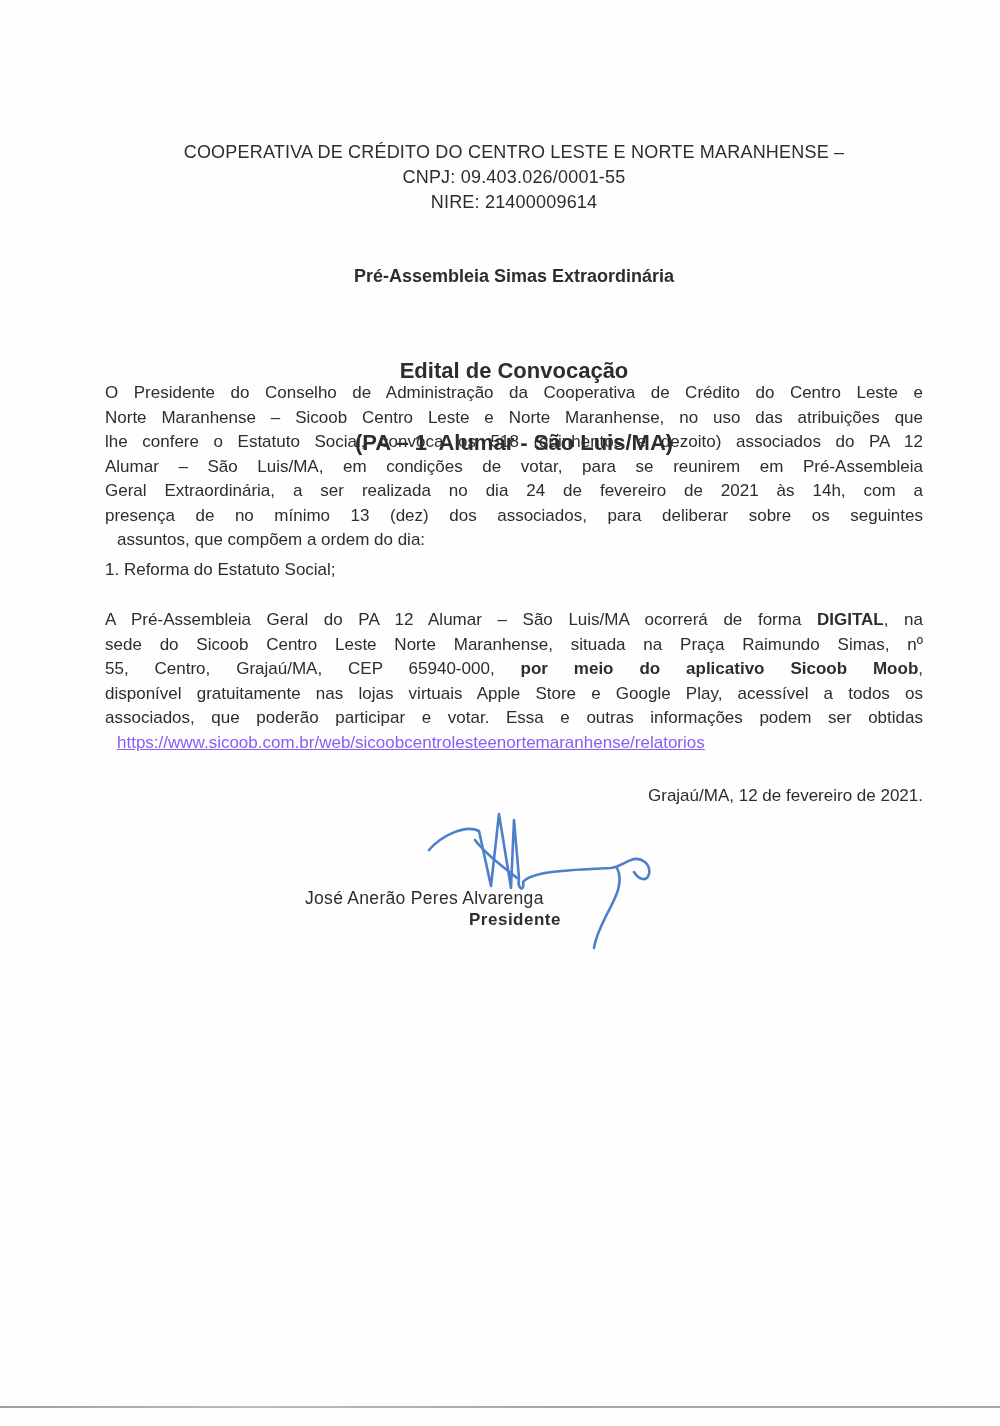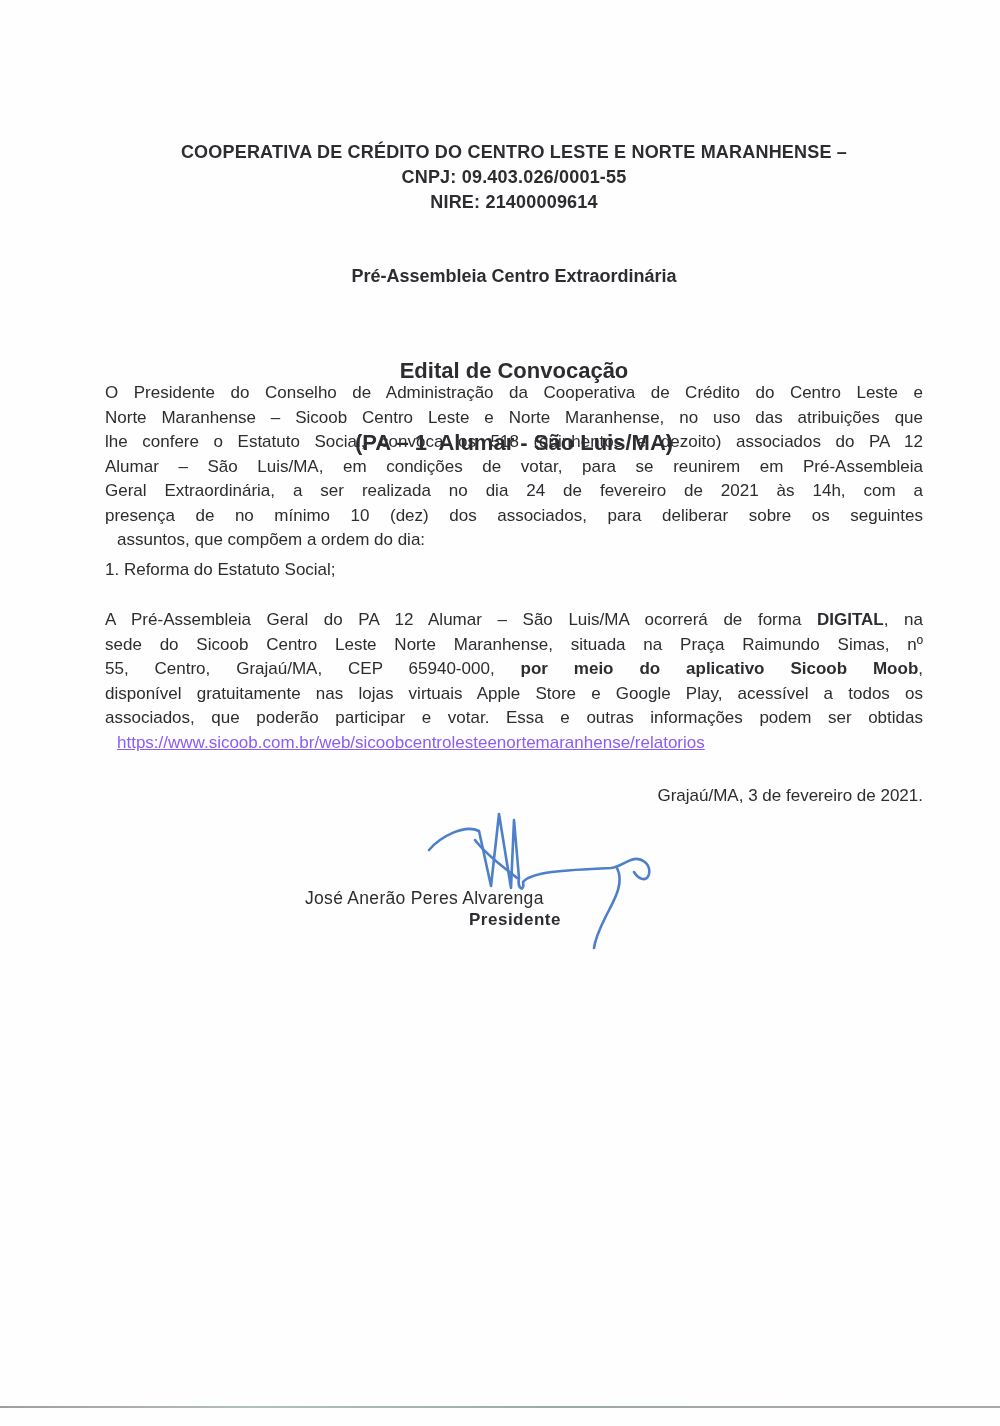--- a/index.html
+++ b/index.html
@@ -9,21 +9,21 @@
     height: 1426px;
     background: #fefefe;
     font-family: "Liberation Sans", sans-serif;
     color: #2d2d31;
     overflow: hidden;
   }
   .abs { position: absolute; }
   .content { left: 105px; width: 818px; }
 
   
-  .doc-header { top: 140px; text-align: center; font-weight: bold; font-size: 18px; line-height: 25px; letter-spacing: 0.2px; }
+  .doc-header { top: 140px; text-align: center; font-weight: normal; font-size: 18px; line-height: 25px; letter-spacing: 0.2px; }
 
   
   .title-meeting { top: 264px; text-align: center; font-weight: bold; font-size: 18px; line-height: 24px; }
   .title-edital  { top: 311px; text-align: center; font-weight: bold; font-size: 22px; line-height: 24px; white-space: pre-wrap; }
 
   
   .pblock { font-size: 17px; line-height: 24.5px; }
   .para1 { top: 381px; }
   .agenda { top: 558px; }
   .para2 { top: 608px; }
@@ -54,48 +54,48 @@
 <body>
 
 <div class="page">
 
   <div class="abs content doc-header">
     <div>COOPERATIVA DE CRÉDITO DO CENTRO LESTE E NORTE MARANHENSE –</div>
     <div>CNPJ: 09.403.026/0001-55</div>
     <div>NIRE: 21400009614</div>
   </div>
 
-  <div class="abs content title-meeting">Pré-Assembleia Centro Extraordinária</div>
+  <div class="abs content title-meeting">Pré-Assembleia Simas Extraordinária</div>
   <div class="abs content title-edital">
     <div>Edital de Convocação</div>
     <div>(PA – 1  Alumar - São Luis/MA)</div>
   </div>
 
   <div class="abs content pblock para1">
     <div class="pline">O Presidente do Conselho de Administração da Cooperativa de Crédito do Centro Leste e</div>
     <div class="pline">Norte Maranhense – Sicoob Centro Leste e Norte Maranhense, no uso das atribuições que</div>
     <div class="pline">lhe confere o Estatuto Social, convoca os 518 (quinhentos e dezoito) associados do PA 12</div>
     <div class="pline">Alumar – São Luis/MA, em condições de votar, para se reunirem em Pré-Assembleia</div>
     <div class="pline">Geral Extraordinária, a ser realizada no dia 24 de fevereiro de 2021 às 14h, com a</div>
-    <div class="pline">presença de no mínimo 10 (dez) dos associados, para deliberar sobre os seguintes</div>
+    <div class="pline">presença de no mínimo 13 (dez) dos associados, para deliberar sobre os seguintes</div>
     <div class="pline last">assuntos, que compõem a ordem do dia:</div>
   </div>
 
   <div class="abs content pblock agenda">1. Reforma do Estatuto Social;</div>
 
   <div class="abs content pblock para2">
     <div class="pline"><span>A Pré-Assembleia Geral do PA 12 Alumar – São Luis/MA ocorrerá de forma </span><span class="b">DIGITAL</span><span>, na</span></div>
     <div class="pline">sede do Sicoob Centro Leste Norte Maranhense, situada na Praça Raimundo Simas, nº</div>
     <div class="pline"><span>55, Centro, Grajaú/MA, CEP 65940-000, </span><span class="b">por meio do aplicativo Sicoob Moob</span><span>,</span></div>
     <div class="pline">disponível gratuitamente nas lojas virtuais Apple Store e Google Play, acessível a todos os</div>
     <div class="pline">associados, que poderão participar e votar. Essa e outras informações podem ser obtidas</div>
     <div class="pline last"><a class="doclink">https://www.sicoob.com.br/web/sicoobcentrolesteenortemaranhense/relatorios</a></div>
   </div>
 
-  <div class="abs content dateline">Grajaú/MA, 3 de fevereiro de 2021.</div>
+  <div class="abs content dateline">Grajaú/MA, 12 de fevereiro de 2021.</div>
 
   <svg class="abs sig-svg" viewBox="0 0 260 170" xmlns="http://www.w3.org/2000/svg">
     <g fill="none" stroke="#4d7fca" stroke-width="2.6" stroke-linecap="round" stroke-linejoin="round">
       <path d="M16,52 C28,38 52,26 66,33 L78,88 L86,16 L98,90 L101,22 L106,80 C104,92 112,94 110,84 C118,74 150,72 198,70 C206,69 212,64 218,62 C228,58 238,66 236,76 C234,84 226,82 221,74"></path>
       <path d="M62,42 C74,58 92,70 104,80"></path>
       <path d="M204,70 C212,86 200,104 193,118 C186,132 182,142 181,150"></path>
     </g>
   </svg>
   <div class="abs sig-name">José Anerão Peres Alvarenga</div>
   <div class="abs sig-role">Presidente</div>

